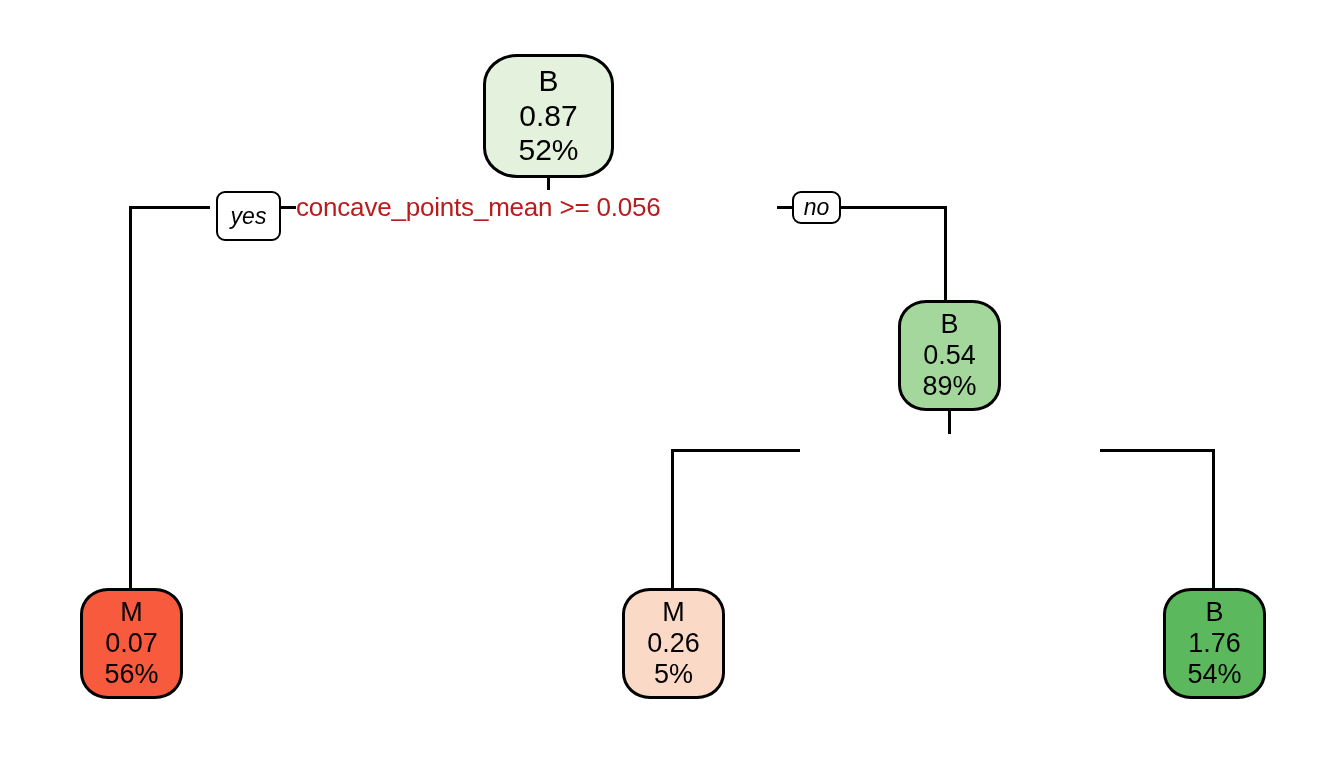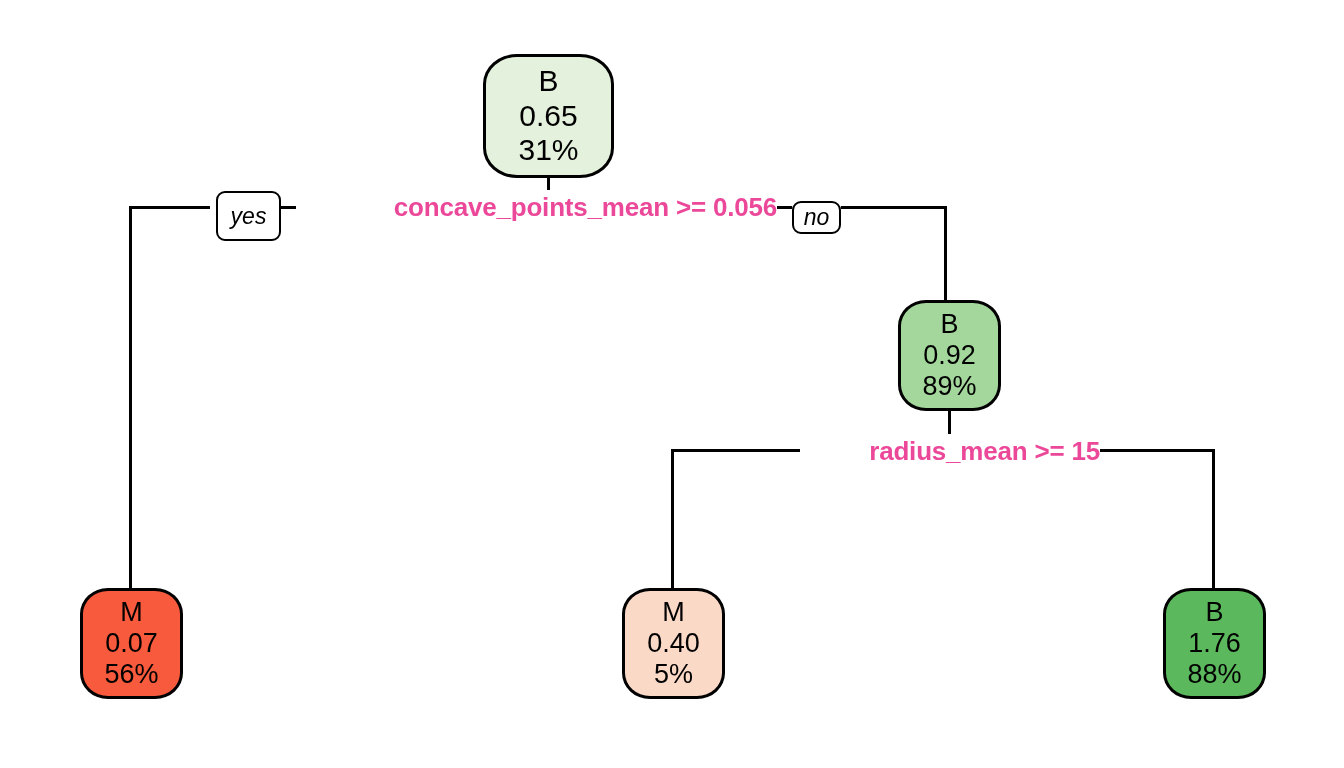--- a/index.html
+++ b/index.html
@@ -37,24 +37,24 @@
     color: #000000;
     line-height: 1.16;
     white-space: nowrap;
   }
   .node .node-line {
     display: block;
     text-align: center;
   }
   .split-label {
     position: absolute;
-    font-weight: bold;
-    color: #ec4899;
+    font-weight: normal;
+    color: #b91c1c;
     white-space: nowrap;
-    text-align: right;
+    text-align: left;
     letter-spacing: -0.2px;
   }
   .yesno-box {
     position: absolute;
     box-sizing: border-box;
     border: 2.5px solid #000000;
     border-radius: 9px;
     background: #ffffff;
     font-style: italic;
     color: #000000;
@@ -83,49 +83,48 @@
 
       <path d="M 949.5 411 L 949.5 434"></path>
 
       <path d="M 800 450.5 L 672.5 450.5 L 672.5 588"></path>
       <path d="M 1100 450.5 L 1213.5 450.5 L 1213.5 588"></path>
     </g>
   </svg>
 
   <div class="node" style="left:483px; top:54px; width:131px; height:124px; border-radius:34px/30px; background:#e4f1dc; font-size:30px;">
     <span class="node-line">B</span>
-    <span class="node-line">0.65</span>
-    <span class="node-line">31%</span>
+    <span class="node-line">0.87</span>
+    <span class="node-line">52%</span>
   </div>
 
   <div class="split-label" style="left:296px; top:190px; width:481px; font-size:26px; line-height:35px;">concave_points_mean &gt;= 0.056</div>
 
   <div class="yesno-box" style="left:216px; top:191px; width:65px; height:50px; font-size:23px;">yes</div>
 
-  <div class="yesno-box" style="left:792px; top:201px; width:49px; height:33px; font-size:23px;">no</div>
+  <div class="yesno-box" style="left:792px; top:191px; width:49px; height:33px; font-size:23px;">no</div>
 
   <div class="node" style="left:898px; top:300px; width:103px; height:111px; border-radius:28px/26px; background:#a3d79c; font-size:27px;">
     <span class="node-line">B</span>
-    <span class="node-line">0.92</span>
+    <span class="node-line">0.54</span>
     <span class="node-line">89%</span>
   </div>
 
-  <div class="split-label" style="left:800px; top:434px; width:300px; font-size:26px; line-height:35px;">radius_mean &gt;= 15</div>
 
   <div class="node" style="left:80px; top:588px; width:103px; height:111px; border-radius:28px/26px; background:#f75a3c; font-size:27px;">
     <span class="node-line">M</span>
     <span class="node-line">0.07</span>
     <span class="node-line">56%</span>
   </div>
 
   <div class="node" style="left:622px; top:588px; width:103px; height:111px; border-radius:28px/26px; background:#fbd9c7; font-size:27px;">
     <span class="node-line">M</span>
-    <span class="node-line">0.40</span>
+    <span class="node-line">0.26</span>
     <span class="node-line">5%</span>
   </div>
 
   <div class="node" style="left:1163px; top:588px; width:103px; height:111px; border-radius:28px/26px; background:#5cb85c; font-size:27px;">
     <span class="node-line">B</span>
     <span class="node-line">1.76</span>
-    <span class="node-line">88%</span>
+    <span class="node-line">54%</span>
   </div>
 
 </div>
 
 </body></html>

